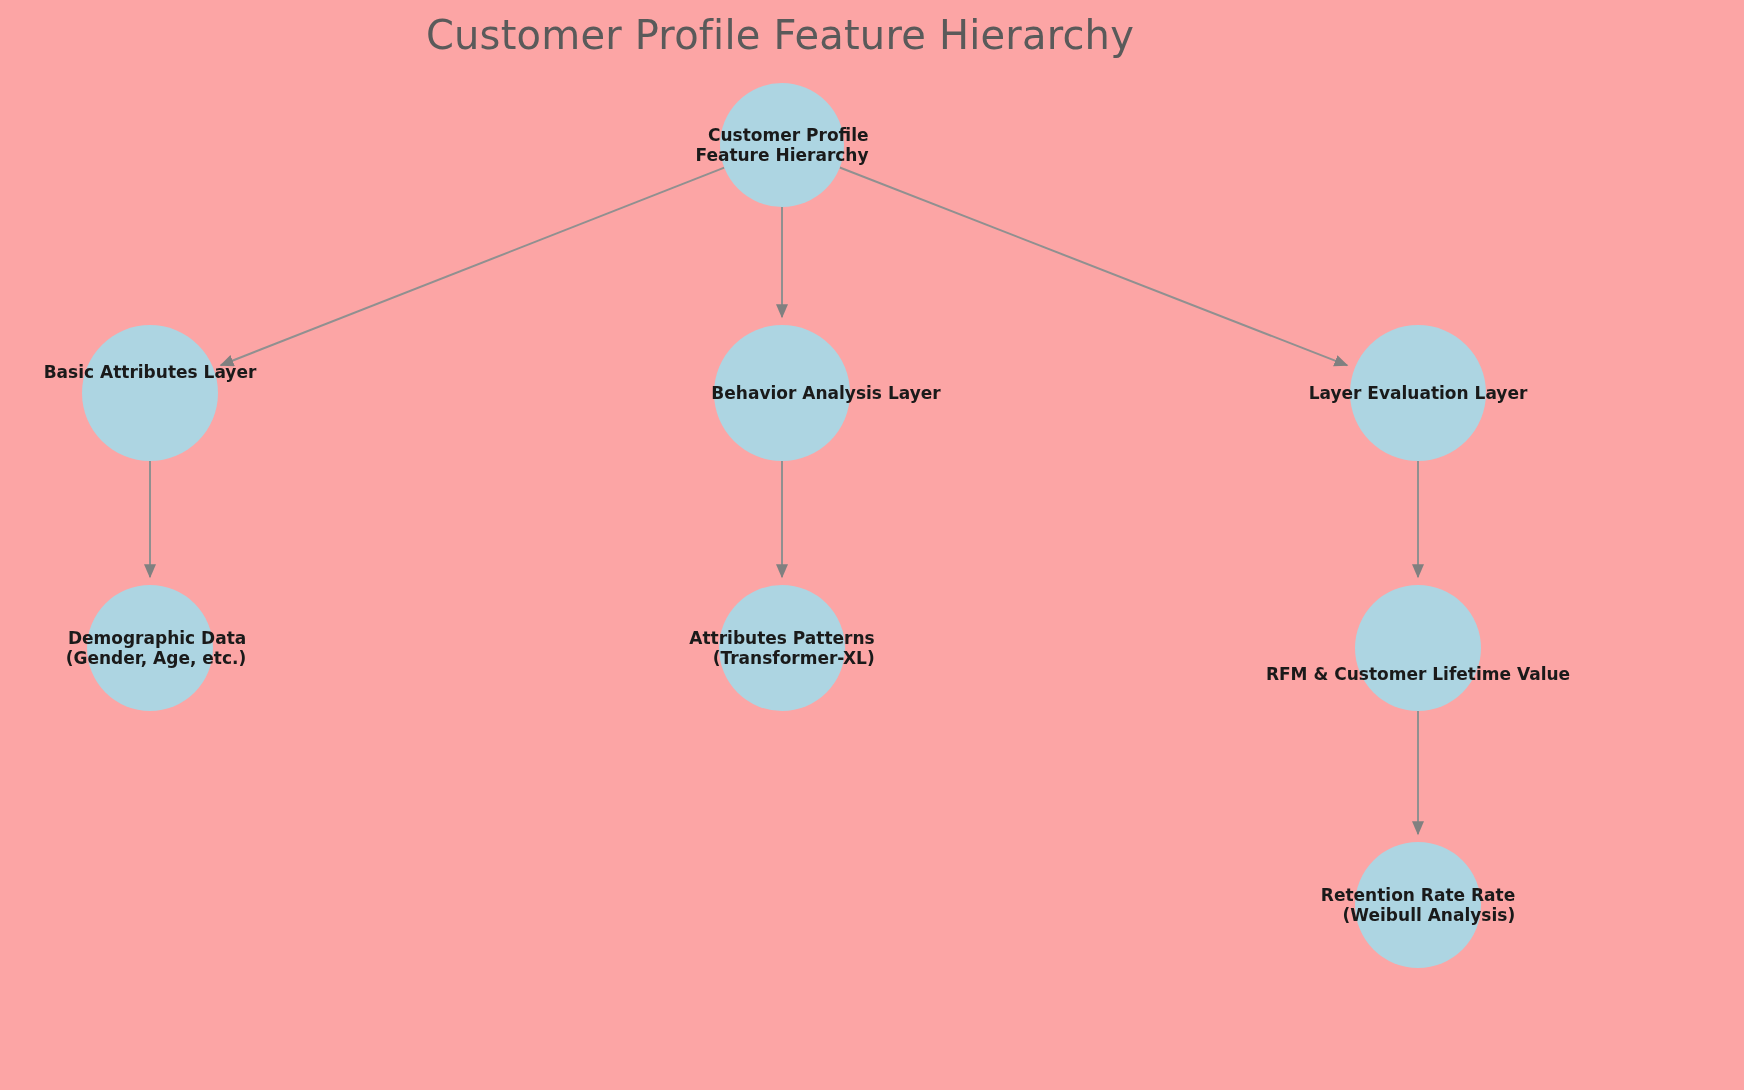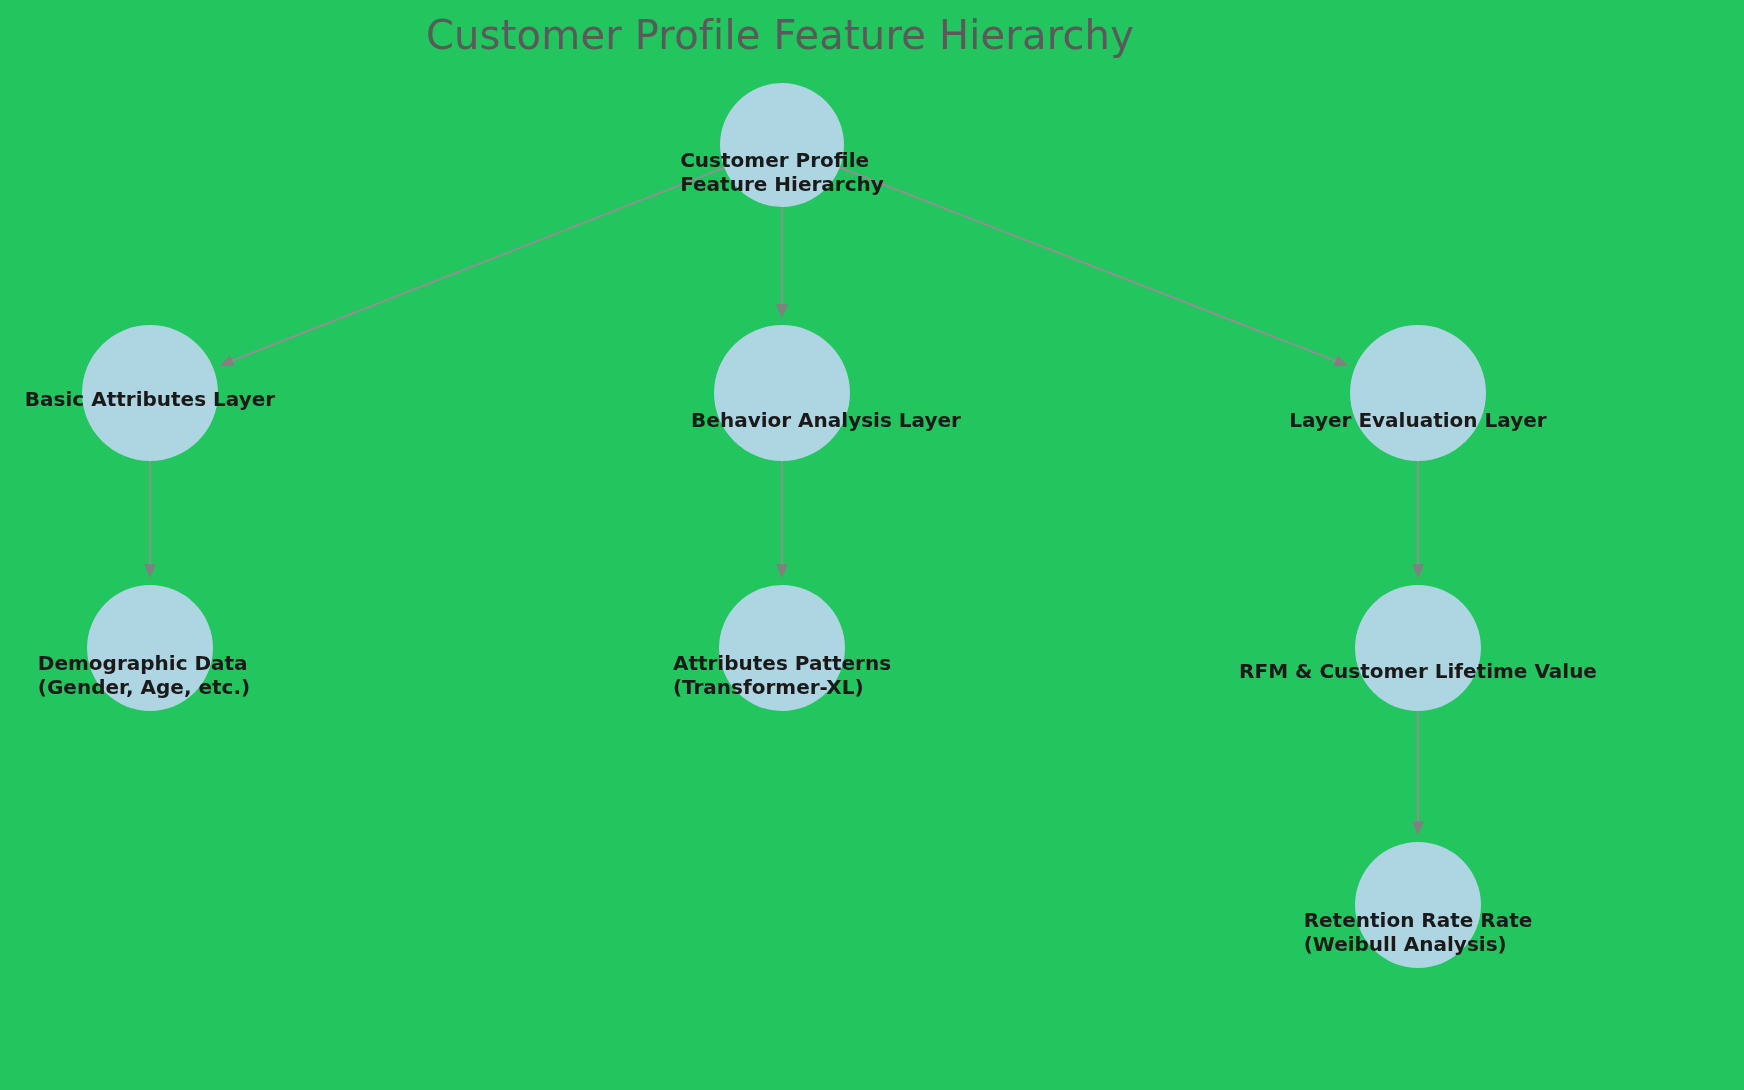--- a/index.html
+++ b/index.html
@@ -8,21 +8,21 @@
     padding: 0;
     background: #ffffff;
   }
   body {
     font-family: "DejaVu Sans", sans-serif;
   }
   #canvas {
     position: relative;
     width: 1744px;
     height: 1090px;
-    background: #22c55e;
+    background: #fca5a5;
     overflow: hidden;
   }
   #title {
     position: absolute;
     left: 0;
     top: 12px;
     width: 1560px;
     text-align: center;
     font-family: "DejaVu Sans", sans-serif;
     font-size: 40px;
@@ -40,29 +40,28 @@
   }
   .node {
     position: absolute;
     border-radius: 50%;
     background: #ADD5E2;
     transform: translate(-50%, -50%);
   }
   .node-label {
     position: absolute;
     transform: translate(-50%, -50%);
-    text-align: left;
+    text-align: right;
     font-family: "DejaVu Sans", sans-serif;
-    font-size: 20px;
+    font-size: 17px;
     font-weight: bold;
     color: #1a1a1a;
     line-height: 1.18;
     white-space: pre;
     pointer-events: none;
-    margin-top: 28px;
   }
 </style>
 </head>
 <body>
 
 <div id="canvas">
 
   <div id="title">Customer Profile Feature Hierarchy</div>
 
   <svg id="edges" viewBox="0 0 1744 1090" xmlns="http://www.w3.org/2000/svg">
@@ -86,25 +85,25 @@
       <div class="node" style="left: 782px; top: 145px; width: 124px; height: 124px; background: rgb(173, 213, 226);"></div>
       <div class="node-label" style="left: 782px; top: 145px; color: rgb(26, 26, 26);">Customer Profile
 Feature Hierarchy</div>
       <div class="node" style="left: 150px; top: 393px; width: 136px; height: 136px; background: rgb(173, 213, 226);"></div>
       <div class="node-label" style="left: 150px; top: 372px; color: rgb(26, 26, 26);">Basic Attributes Layer</div>
       <div class="node" style="left: 782px; top: 393px; width: 136px; height: 136px; background: rgb(173, 213, 226);"></div>
       <div class="node-label" style="left: 826px; top: 393px; color: rgb(26, 26, 26);">Behavior Analysis Layer</div>
       <div class="node" style="left: 1418px; top: 393px; width: 136px; height: 136px; background: rgb(173, 213, 226);"></div>
       <div class="node-label" style="left: 1418px; top: 393px; color: rgb(26, 26, 26);">Layer Evaluation Layer</div>
       <div class="node" style="left: 150px; top: 648px; width: 126px; height: 126px; background: rgb(173, 213, 226);"></div>
-      <div class="node-label" style="left: 144px; top: 648px; color: rgb(26, 26, 26);">Demographic Data
+      <div class="node-label" style="left: 156px; top: 648px; color: rgb(26, 26, 26);">Demographic Data
 (Gender, Age, etc.)</div>
       <div class="node" style="left: 782px; top: 648px; width: 126px; height: 126px; background: rgb(173, 213, 226);"></div>
       <div class="node-label" style="left: 782px; top: 648px; color: rgb(26, 26, 26);">Attributes Patterns
 (Transformer-XL)</div>
       <div class="node" style="left: 1418px; top: 648px; width: 126px; height: 126px; background: rgb(173, 213, 226);"></div>
-      <div class="node-label" style="left: 1418px; top: 644px; color: rgb(26, 26, 26);">RFM &amp; Customer Lifetime Value</div>
+      <div class="node-label" style="left: 1418px; top: 674px; color: rgb(26, 26, 26);">RFM &amp; Customer Lifetime Value</div>
       <div class="node" style="left: 1418px; top: 905px; width: 126px; height: 126px; background: rgb(173, 213, 226);"></div>
       <div class="node-label" style="left: 1418px; top: 905px; color: rgb(26, 26, 26);">Retention Rate Rate
 (Weibull Analysis)</div>
     </div>
 
 </div>
 
 </body></html>

